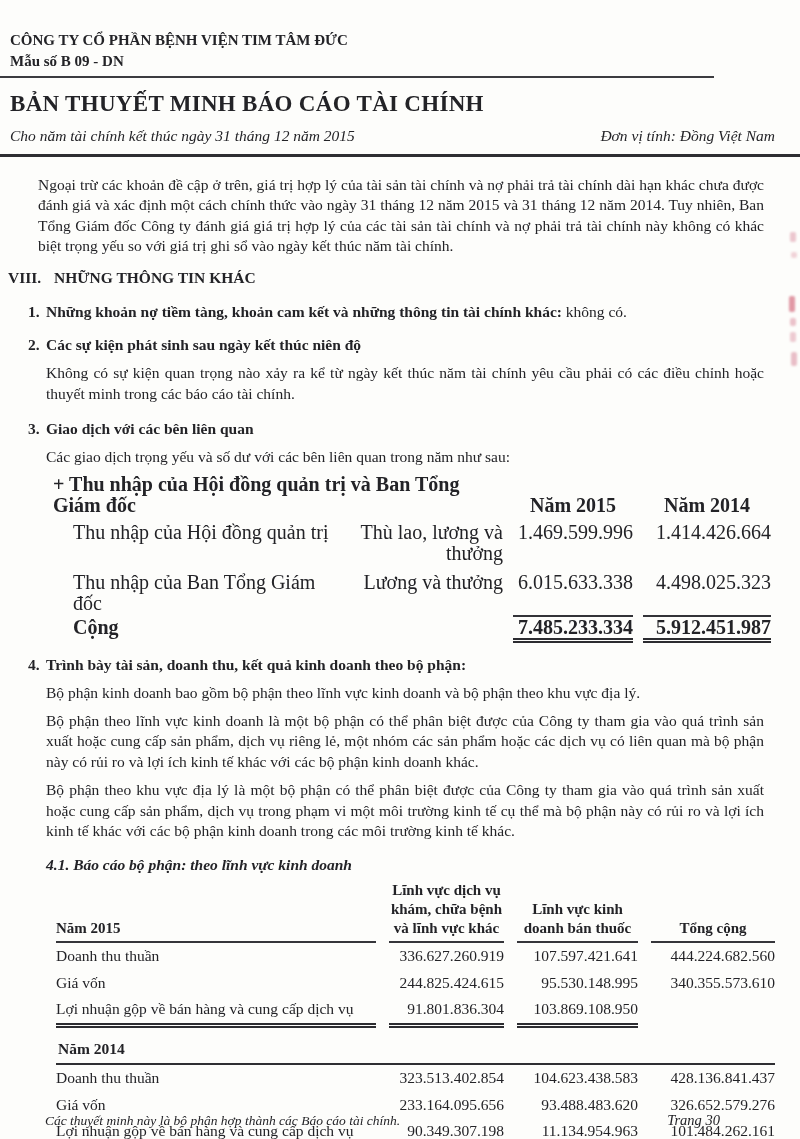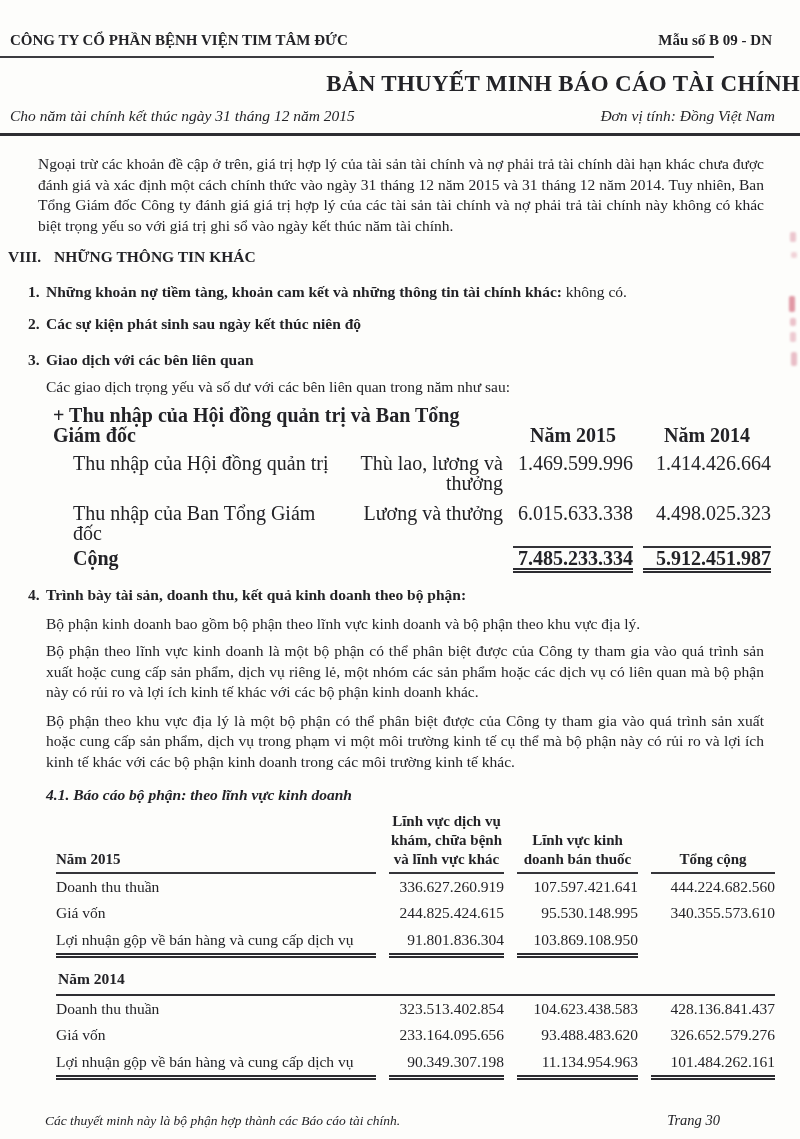--- a/index.html
+++ b/index.html
@@ -4,23 +4,23 @@
 <style>
   html,body { margin:0; padding:0; background:#ffffff; }
   .page {
     position:relative; width:800px; height:1139px; overflow:hidden;
     background:#fdfdfb; color:#232327;
     font-family:"Liberation Serif","DejaVu Serif",serif;
     font-size:15.5px; line-height:20.5px;
   }
   
   .hdr-row1 { display:flex; justify-content:space-between; padding:30px 28px 0 10px;
-              font-weight:bold; font-size:15px; }
+              font-weight:bold; font-size:15px;flex-direction:column; }
   .rule1 { margin:5px 0 0 0; width:714px; border-top:2px solid #3c3c40; }
-  .doc-title { margin:13px 0 0 10px; font-weight:bold; font-size:23px; line-height:26px; letter-spacing:.3px;text-align:right; }
+  .doc-title { margin:13px 0 0 10px; font-weight:bold; font-size:23px; line-height:26px; letter-spacing:.3px; }
   .hdr-row2 { display:flex; justify-content:space-between; font-style:italic;
               margin:9px 25px 0 10px; font-size:15.5px; }
   .rule2 { margin-top:7px; border-top:3px solid #2e2e32; }
   
   .content { padding:0 36px 0 38px; }
   .para { text-align:justify; }
   .intro { margin-top:18px; }
   .sec8 { display:flex; font-weight:bold; margin:11px 0 0 -30px; font-size:15.5px; }
   .sec8 .no { width:46px; flex:none; }
   .item { display:flex; margin-left:-10px; }
@@ -98,20 +98,21 @@
       <span class="txt">
         <span class="bold">Những khoản nợ tiềm tàng, khoản cam kết và những thông tin tài chính khác:</span>
         <span>không có.</span>
       </span>
     </div>
 
     <div class="item mt-i2">
       <span class="no">2.</span>
       <span class="txt bold">Các sự kiện phát sinh sau ngày kết thúc niên độ</span>
     </div>
+    <p class="para indent body-block" style="margin:8px 0 0 8px;">Không có sự kiện quan trọng nào xảy ra kể từ ngày kết thúc năm tài chính yêu cầu phải có các điều chỉnh hoặc thuyết minh trong các báo cáo tài chính.</p>
 
     <div class="item mt-i3">
       <span class="no">3.</span>
       <span class="txt bold">Giao dịch với các bên liên quan</span>
     </div>
     <p class="para" style="margin:7px 0 0 8px;">Các giao dịch trọng yếu và số dư với các bên liên quan trong năm như sau:</p>
 
     <div class="rel">
       <div class="rel-grid rel-head">
         <div class="lbl">+ Thu nhập của Hội đồng quản trị và Ban Tổng Giám đốc</div>

